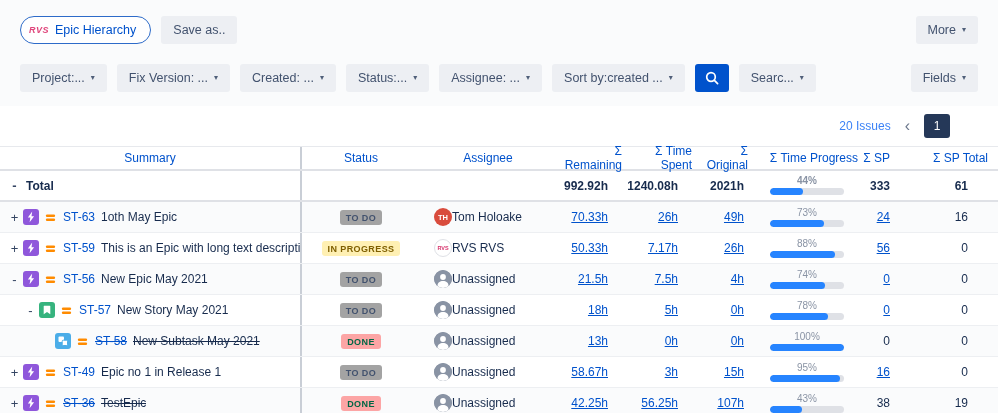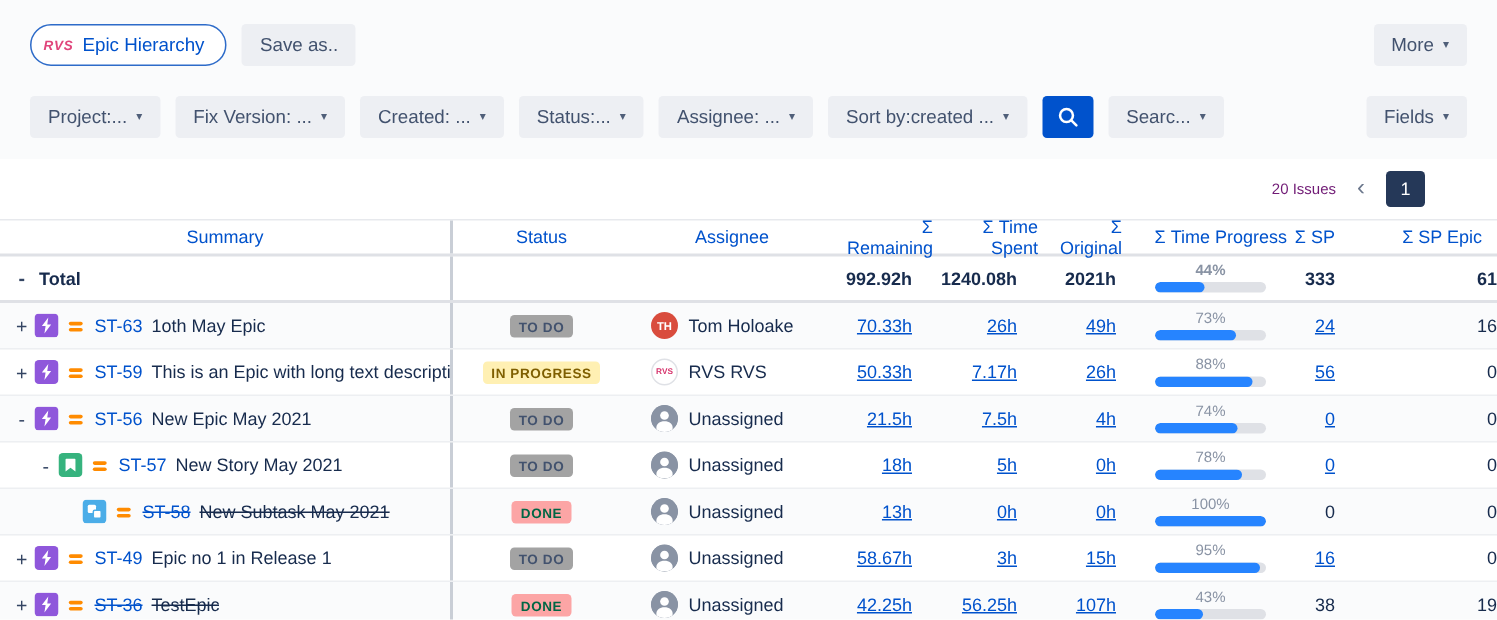--- a/index.html
+++ b/index.html
@@ -20,21 +20,21 @@
   .spacer { flex: 1; }
 
   
   .filterbar { display: flex; align-items: flex-end; gap: 10px; margin-top: 20px; padding: 0 6px; }
   .search-btn { width: 34px; height: 28px; background: #0052CC; border: none; border-radius: 3px;
     display: inline-flex; align-items: center; justify-content: center; cursor: pointer; }
 
   
   .metabar { display: flex; align-items: center; justify-content: flex-end; gap: 12px;
     height: 40px; padding-right: 48px; background: #fff; }
-  .issues-count { font-size: 10px; color: #701a75; }
+  .issues-count { font-size: 12px; color: #3b82f6; }
   .chev-left { font-size: 16px; color: #6B778C; cursor: pointer; line-height: 1; padding: 0 2px; }
   .page-box { width: 26px; height: 24px; background: #253858; color: #fff; border: none;
     border-radius: 3px; font-size: 12px; cursor: pointer; font-family: inherit; }
 
   
   .thead { display: flex; align-items: center; height: 25px; border-top: 1px solid #E7E9ED;
     border-bottom: 2px solid #DFE1E6; color: #0052CC; font-size: 12px; }
   .hc { cursor: pointer; }
   .col-sum   { width: 302px; border-right: 2px solid #C9CED6; height: 100%; display: flex; align-items: center; }
   .thead .col-sum, .thead .col-status, .thead .col-assignee { justify-content: center; display: flex; align-items: center; text-align: right; }
@@ -45,21 +45,21 @@
   .col-orig  { width: 56px; text-align: right; }
   .col-prog  { width: 110px; display: flex; flex-direction: column; align-items: center; justify-content: center; gap: 2px; height: 100%; }
   .thead .col-prog { flex-direction: row; justify-content: flex-end; padding-right: 4px; }
   .col-sp    { width: 40px; text-align: right; padding-right: 12px; }
   .col-spd   { width: 96px; text-align: right; }
   .thead .col-spent, .thead .col-rem { padding-right: 4px; }
   .thead .col-orig { padding-right: 4px; }
   .thead .col-spd { padding-right: 10px; }
   .trow .col-spent, .trow .col-rem { padding-right: 18px; }
   .trow .col-orig { padding-right: 8px; }
-  .trow .col-spd { }
+  .trow .col-spd { padding-right: 30px; }
 
   .trow { display: flex; align-items: stretch; height: 31px; font-size: 12px;
     border-bottom: 1px solid #EDEFF2; }
   .trow > div { display: flex; align-items: center; }
   .trow .col-spent, .trow .col-rem, .trow .col-orig, .trow .col-sp, .trow .col-spd { justify-content: flex-end; }
   .tbody .trow:nth-child(odd) { background: #FAFBFC; }
 
   .total-row { border-bottom: 2px solid #DFE1E6; font-weight: bold; }
   .total-inner { padding-left: 8px; display: flex; align-items: center; gap: 5px; }
   .tot-num { font-weight: bold; color: #172B4D; }
@@ -71,21 +71,21 @@
   .issue-key { color: #0052CC; margin-right: 6px; cursor: pointer; text-decoration: none; }
   .summary-text { color: #172B4D; }
   .struck { text-decoration: line-through; }
 
   .status-badge { font-size: 9px; font-weight: bold; letter-spacing: .4px; padding: 3px 6px 2px 6px;
     border-radius: 3px; white-space: nowrap; }
   .status-badge.todo { background: #a3a3a3; color: #42526E; }
   .status-badge.inprogress { background: #FFF0B3; color: #7F5F01; }
   .status-badge.done { background: #fca5a5; color: #006644; }
 
-  .avatar { width: 18px; height: 18px; border-radius: 50%; background: #8993A4; margin-right: 7px;
+  .avatar { width: 18px; height: 18px; border-radius: 50%; background: #8993A4; 
     display: inline-flex; align-items: center; justify-content: center; overflow: hidden; flex: 0 0 18px;
     font-weight: bold; }
   .avatar svg { width: 18px; height: 18px; }
   .assignee-name { color: #172B4D; white-space: nowrap; }
 
   .link { color: #0052CC; text-decoration: underline; cursor: pointer; }
   .c-sp { color: #172B4D; }
   .c-sp.link { color: #0052CC; text-decoration: underline; }
   .c-spd { color: #172B4D; }
 
@@ -166,21 +166,21 @@
 <div class="table">
   <div class="thead">
     <div class="hc col-sum">Summary</div>
     <div class="hc col-status">Status</div>
     <div class="hc col-assignee">Assignee</div>
     <div class="hc col-rem">Σ Remaining</div>
     <div class="hc col-spent">Σ Time Spent</div>
     <div class="hc col-orig">Σ Original</div>
     <div class="hc col-prog">Σ Time Progress</div>
     <div class="hc col-sp">Σ SP</div>
-    <div class="hc col-spd">Σ SP Epic</div>
+    <div class="hc col-spd">Σ SP Total</div>
   </div>
 
   <div class="trow total-row">
     <div class="col-sum">
         <div class="total-inner">
       <span class="expander">-</span>
       <span class="total-label">Total</span>
     </div>
       </div>
     <div class="col-status"></div>

